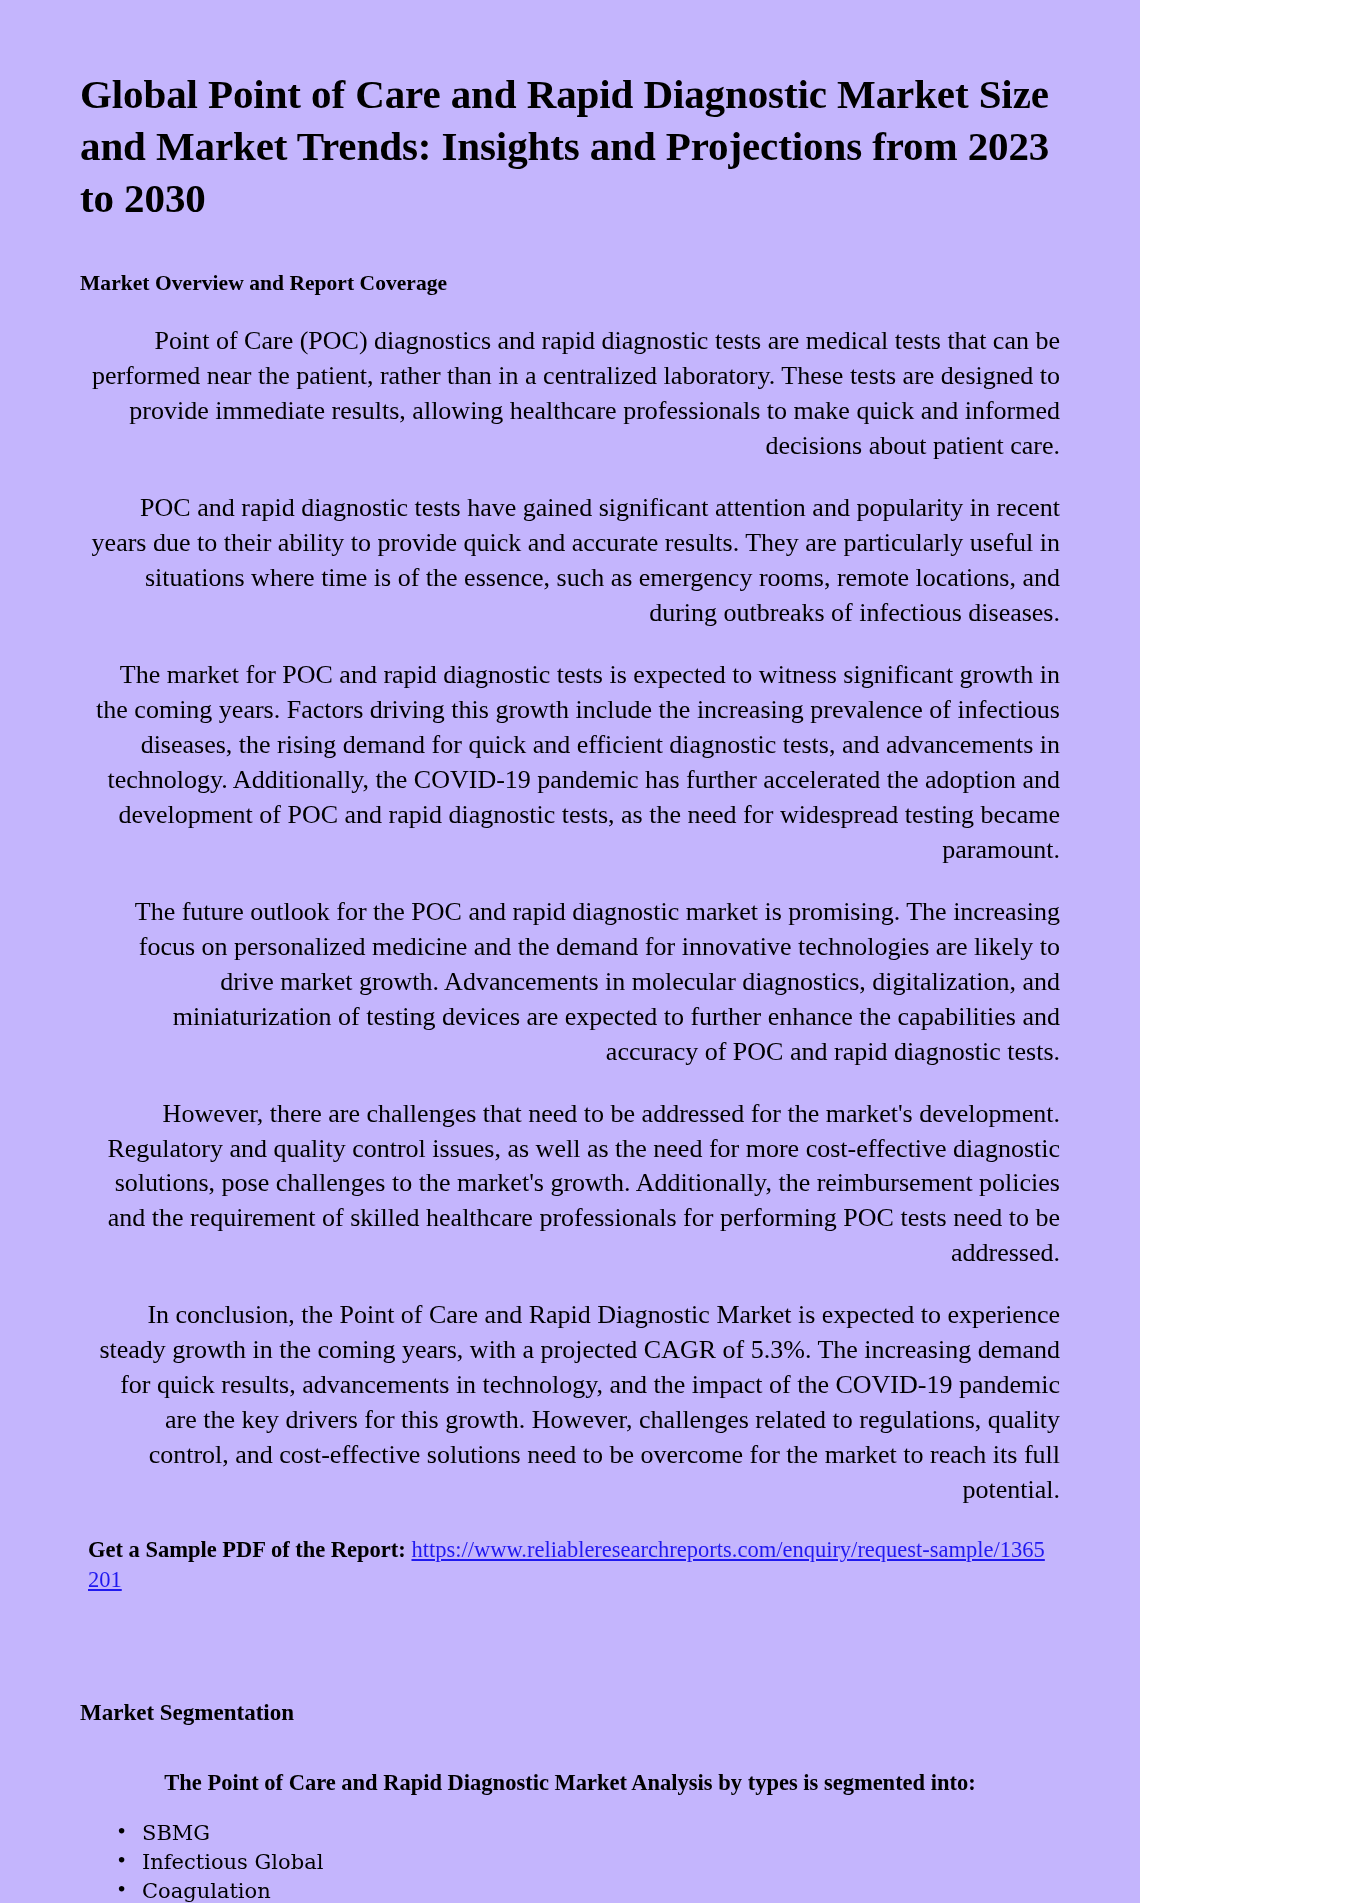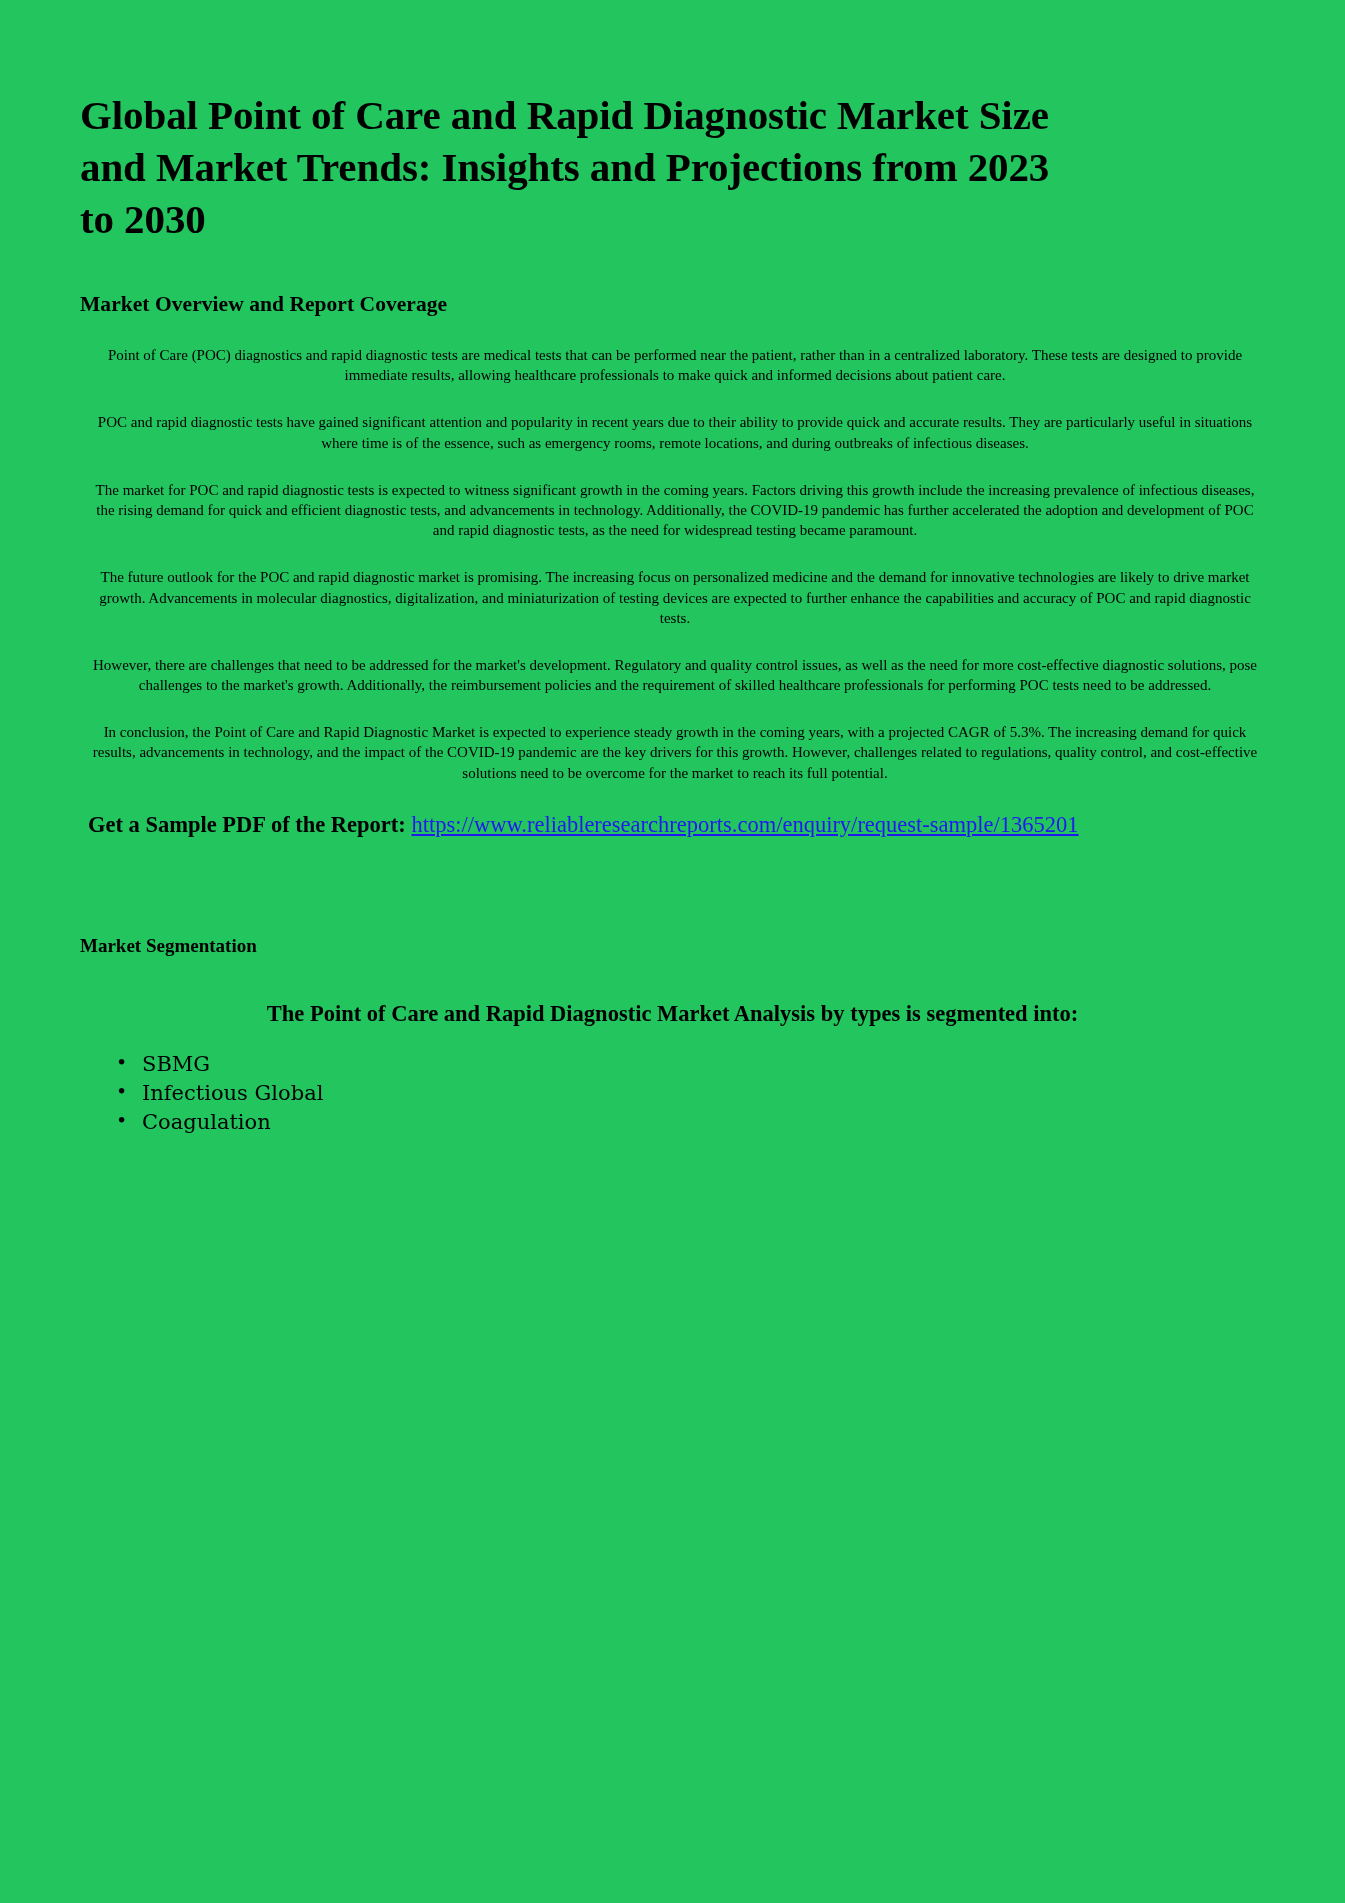--- a/index.html
+++ b/index.html
@@ -11,48 +11,48 @@
   body {
     width: 1345px;
     height: 1903px;
     overflow: hidden;
     font-family: "Liberation Serif", "DejaVu Serif", serif;
     color: #000000;
     -webkit-font-smoothing: antialiased;
   }
   .page {
     box-sizing: border-box;
-    width: 1345px;
+    width: 1140px;
     height: 1903px;
-    background: #22c55e;
-    padding: 89px 80px 0 80px;
+    background: #c4b5fd;
+    padding: 68px 80px 0 80px;
     position: relative;
   }
   .doc-title {
     font-size: 41px;
     font-weight: bold;
     line-height: 1.27;
     letter-spacing: -0.1px;
     margin: 0 0 46px 0;
     max-width: 1010px;
   }
   h2.section-heading {
     font-size: 21.5px;
     font-weight: bold;
     line-height: 1.3;
     margin: 8px 0 26px 0;
     letter-spacing: 0.05px;
     font-family: Liberation Serif, serif;
   }
   p.body-text {
-    font-size: 15px;
+    font-size: 26px;
     line-height: 1.345;
     margin: 0 0 27px 5px;
     max-width: 1190px;
-    text-align: center;
+    text-align: right;
   }
   p.body-text:last-of-type { margin-bottom: 0; }
 
   .link-para {
     font-size: 22.5px;
     line-height: 1.345;
     margin: 8px;
     max-width: 1190px;
   }
   .link-para .lead {
@@ -60,23 +60,23 @@
   }
   .link-para a {
     color: #2119f0;
     text-decoration: underline;
     word-break: break-all;
   }
 
   .spacer-large { height: 86px; }
 
   h3.seg-heading {
-    font-size: 19px;
+    font-size: 23px;
     font-weight: bold;
-    margin: 0 0 40px 0;
+    margin: 8px 0 40px 0;
     line-height: 1.3;
     font-family: Liberation Serif, serif;
   }
   h3.seg-sub {
     font-size: 22.5px;
     font-weight: bold;
     margin: 0 0 24px 0;
     line-height: 1.3;
     text-align: center;
   }

